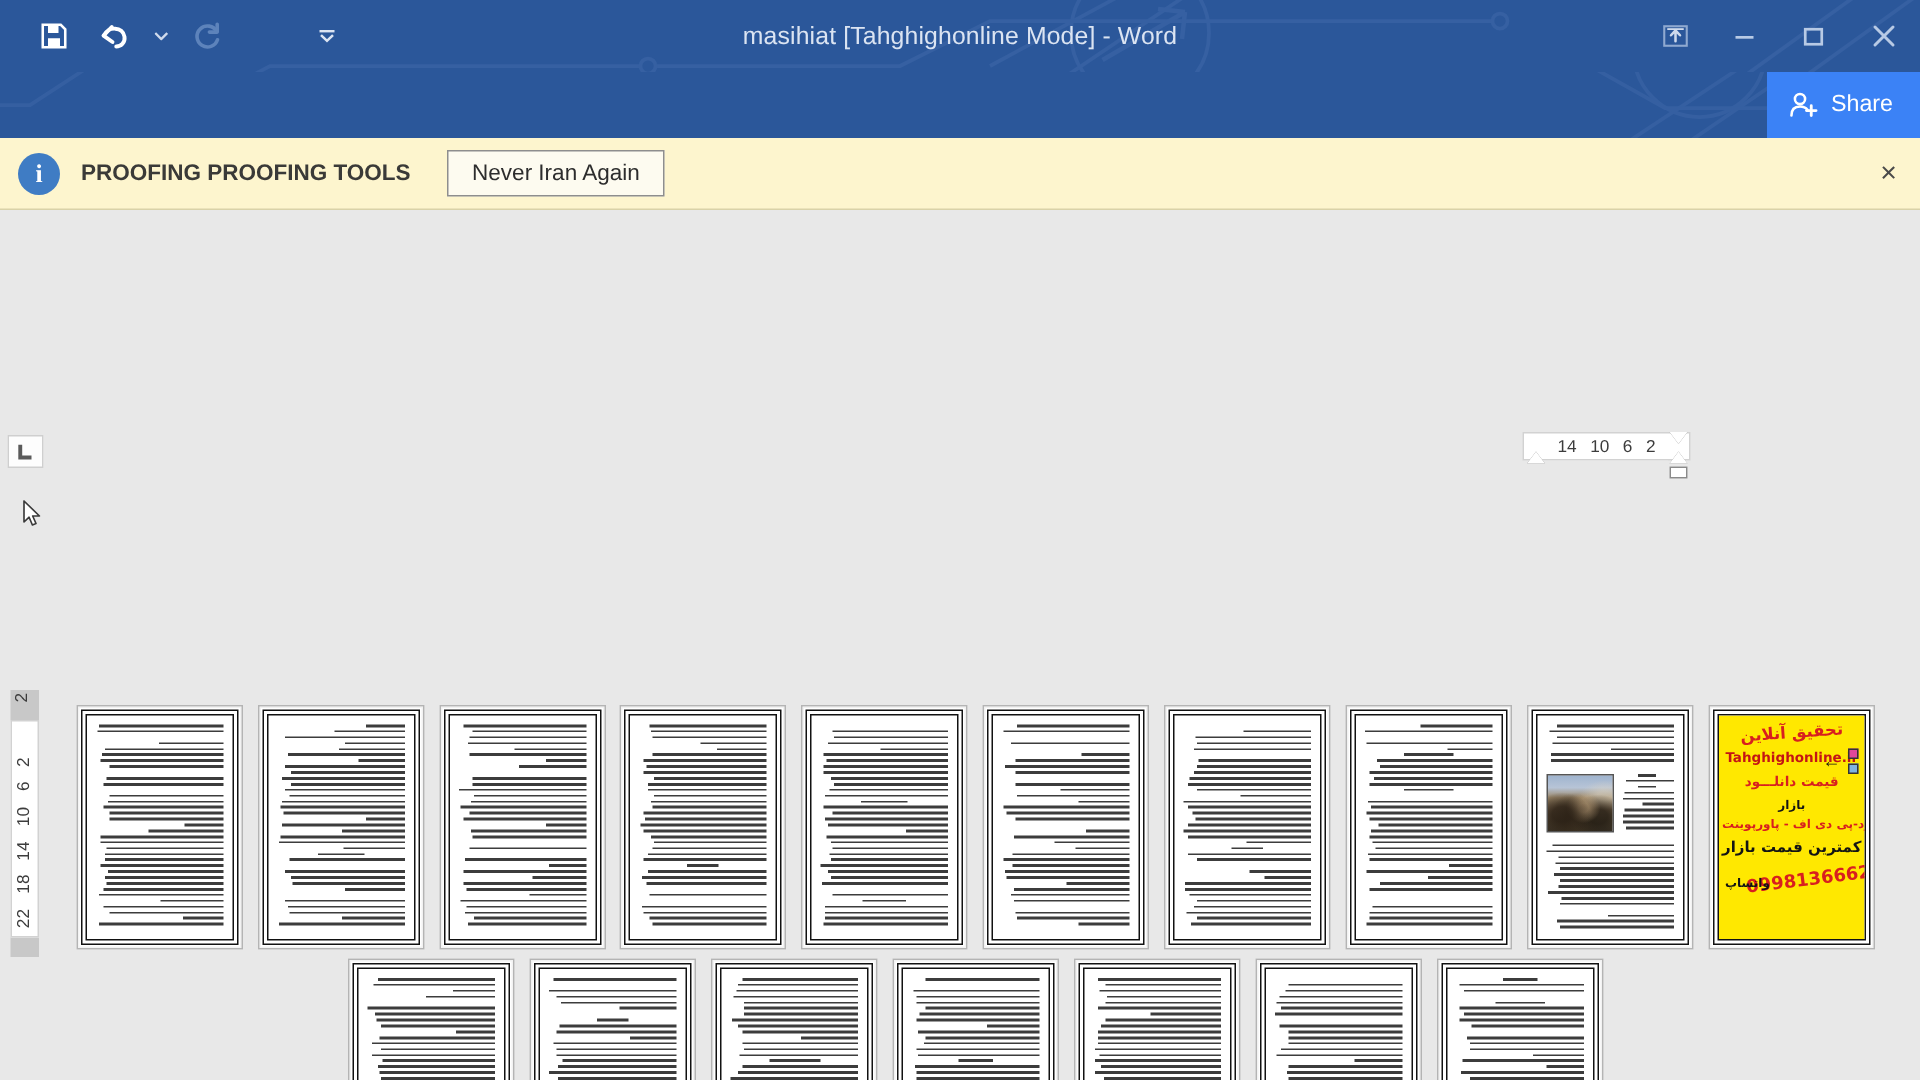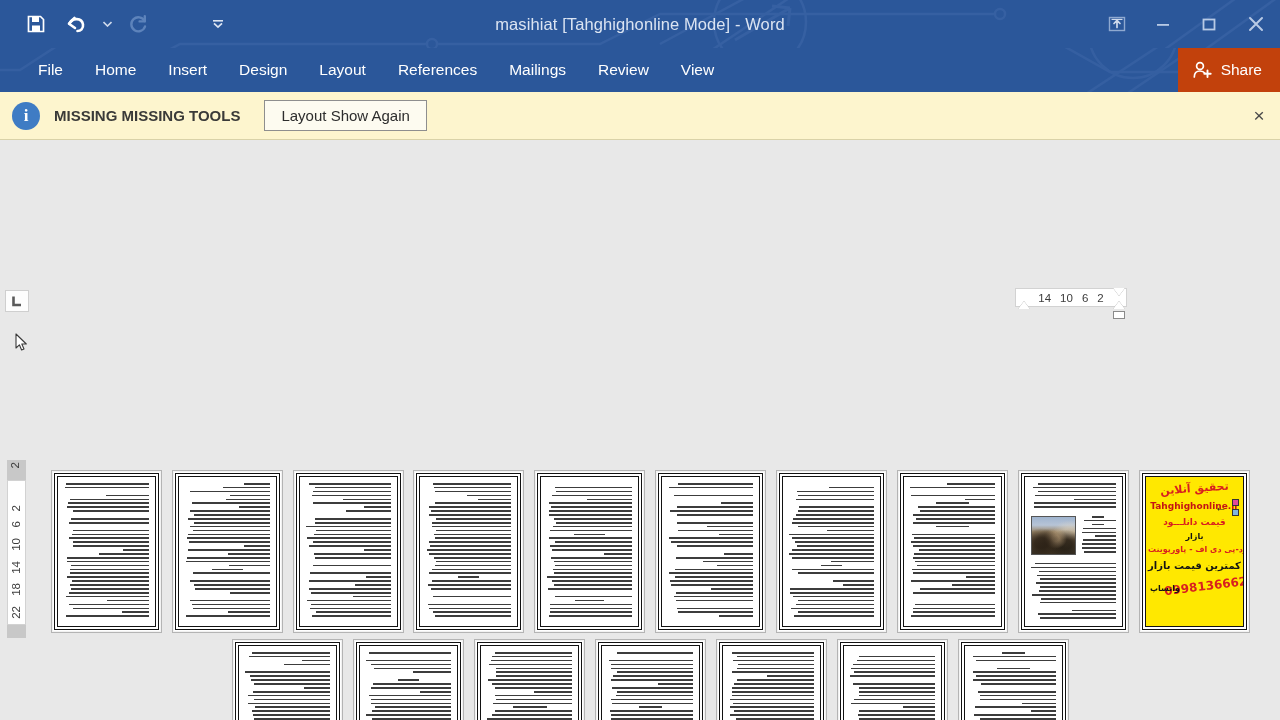--- a/index.html
+++ b/index.html
@@ -89,21 +89,21 @@
     z-index: 2;
     color: #b9c9e3;
     font-size: 15.5px;
     white-space: nowrap;
   }
   .share {
     position: absolute; right: 0; top: 0;
     height: 44px;
     display: flex; align-items: center; gap: 8px;
     padding: 0 18px 0 14px;
-    background: #c2410c;
+    background: #3b82f6;
     color: #fff;
     font-size: 15.5px;
     z-index: 3;
     cursor: default;
   }
 
   
   .notice {
     position: relative;
     height: 48px;
@@ -396,47 +396,36 @@
     <g fill="none" stroke="#3f68a9" stroke-width="2.5">
       <circle cx="1133" cy="-14" r="44"></circle>
       <path d="M1080 50 L1180 -16"></path>
       <path d="M1112 56 L1212 -12"></path>
       <path d="M880 -4 L1060 -4 L1110 24 L1280 24"></path>
       <path d="M0 22 L20 22 L60 -4 L880 -4"></path>
     </g>
     <circle cx="1278" cy="24" r="5" fill="#2b579a" stroke="#3f68a9" stroke-width="2.5"></circle>
   </svg>
 
-  <div class="tabs">
-    <div class="tab">File</div>
-    <div class="tab">Home</div>
-    <div class="tab">Insert</div>
-    <div class="tab">Design</div>
-    <div class="tab">Layout</div>
-    <div class="tab">References</div>
-    <div class="tab">Mailings</div>
-    <div class="tab">Review</div>
-    <div class="tab">View</div>
-  </div>
 
 
   <div class="share">
     <svg width="21" height="20" viewBox="0 0 21 20">
       <circle cx="8" cy="6" r="3.4" fill="none" stroke="#fff" stroke-width="1.7"></circle>
       <path d="M2.3 17 C2.3 12.6 5 11 8 11 C10 11 11.8 11.7 13 13.2" fill="none" stroke="#fff" stroke-width="1.7" stroke-linecap="round"></path>
       <path d="M15.5 10.5 L15.5 17 M12.3 13.7 L18.7 13.7" stroke="#fff" stroke-width="1.9" stroke-linecap="round"></path>
     </svg>
     <span>Share</span>
   </div>
 </div>
 
 <div class="notice">
   <div class="notice-icon">i</div>
-  <div class="notice-strong">MISSING MISSING TOOLS</div>
-  <button class="notice-btn">Layout Show Again</button>
+  <div class="notice-strong">PROOFING PROOFING TOOLS</div>
+  <button class="notice-btn">Never Iran Again</button>
   <div class="notice-close">×</div>
 </div>
 
 <div class="workspace">
 
   <div class="tabstop">
     <svg width="12" height="12" viewBox="0 0 12 12">
       <path d="M2.5 1.5 L2.5 10 L10 10" fill="none" stroke="#5a5a5a" stroke-width="2.6"></path>
     </svg>
   </div>

